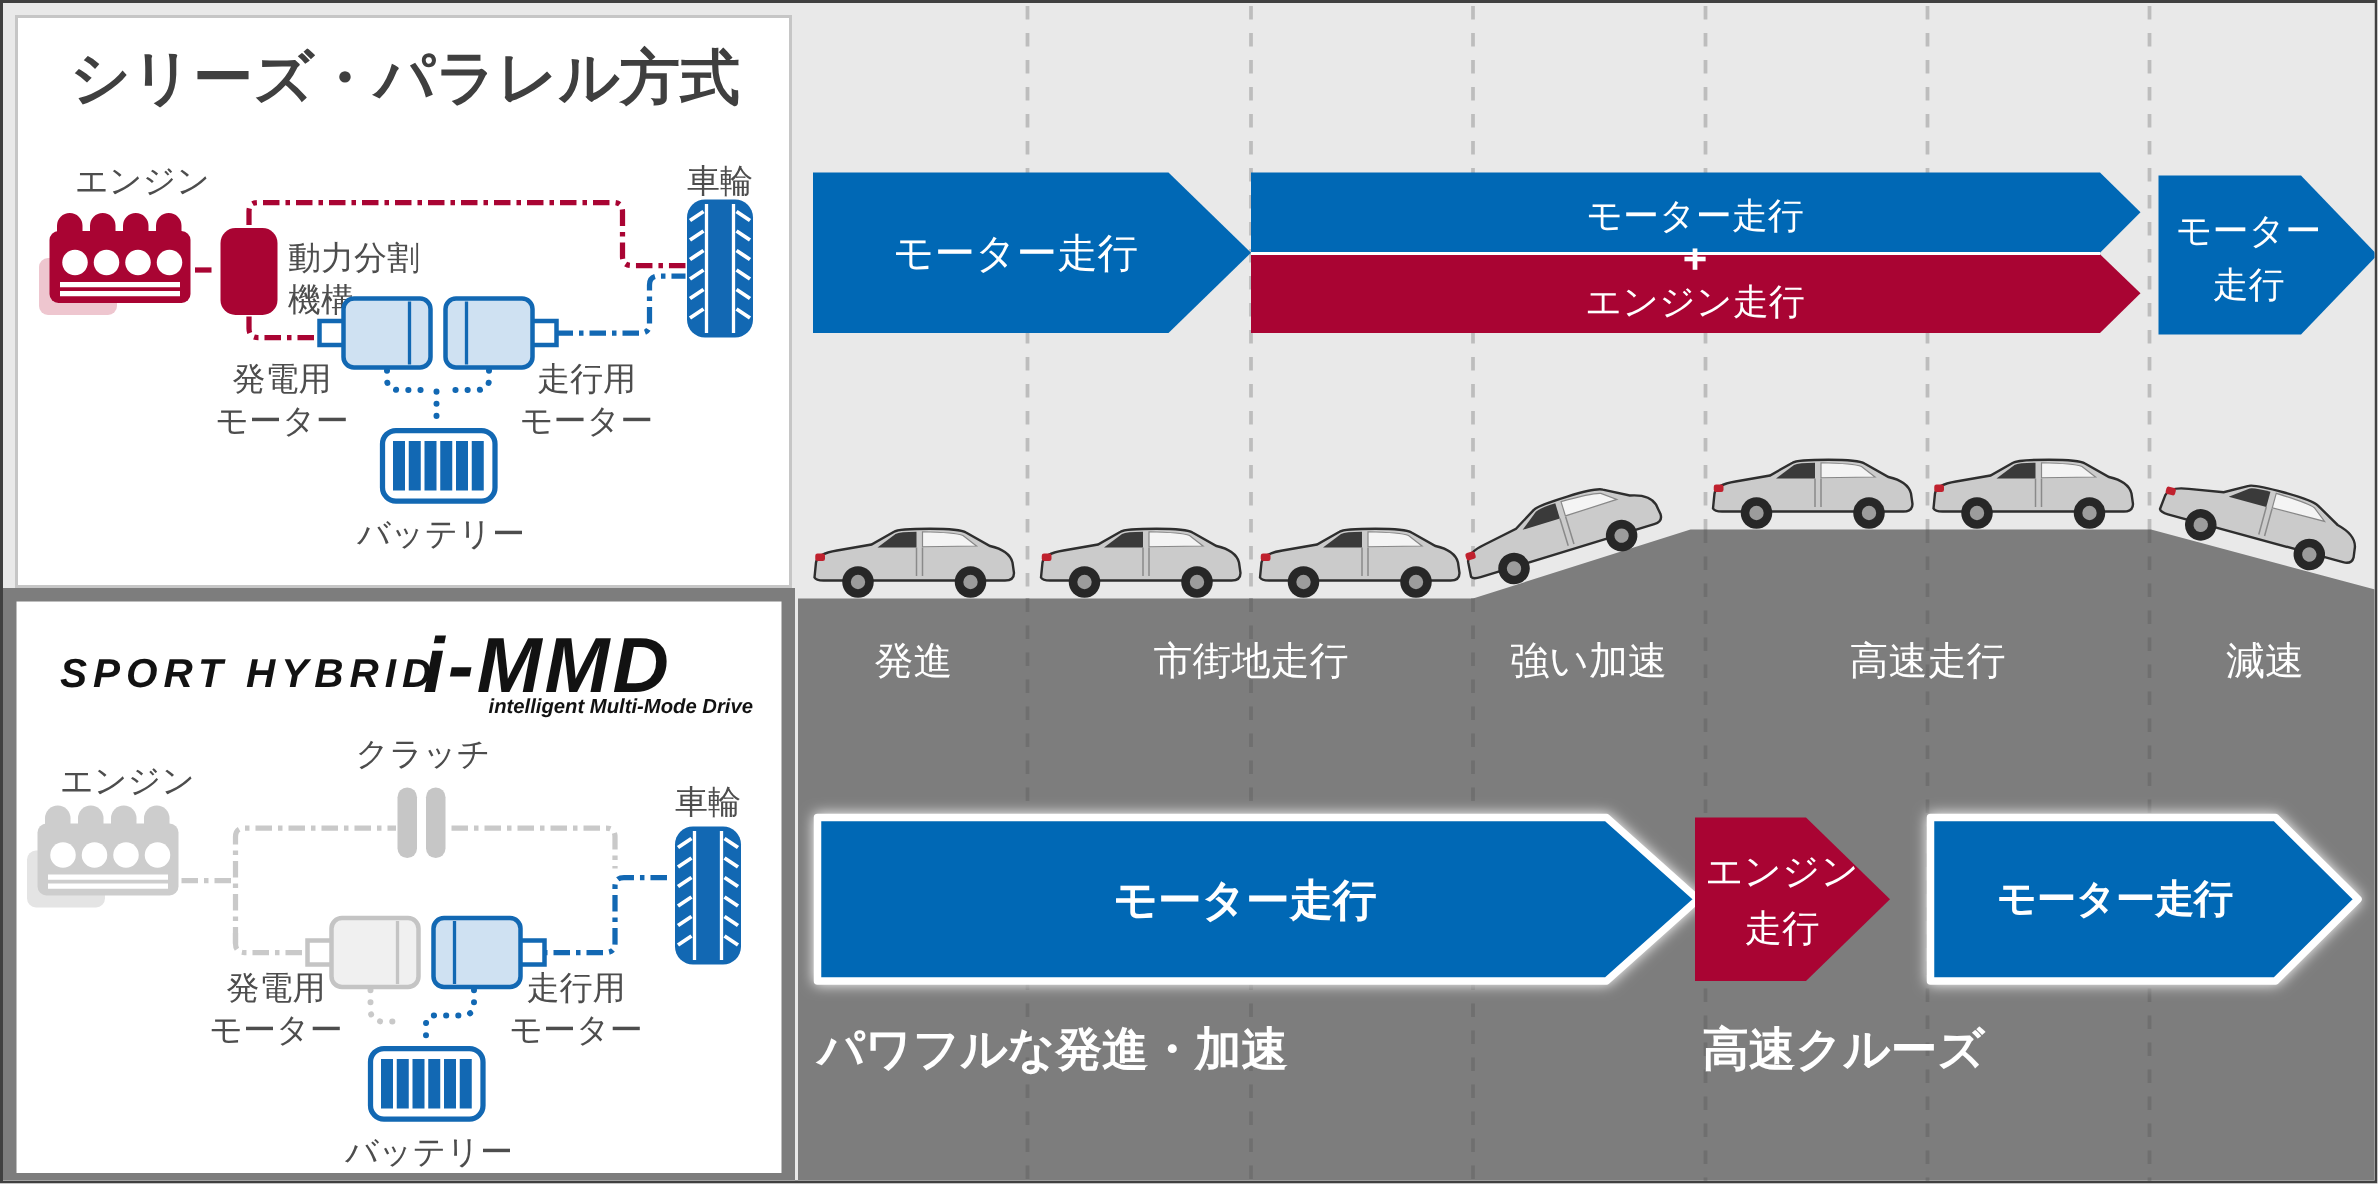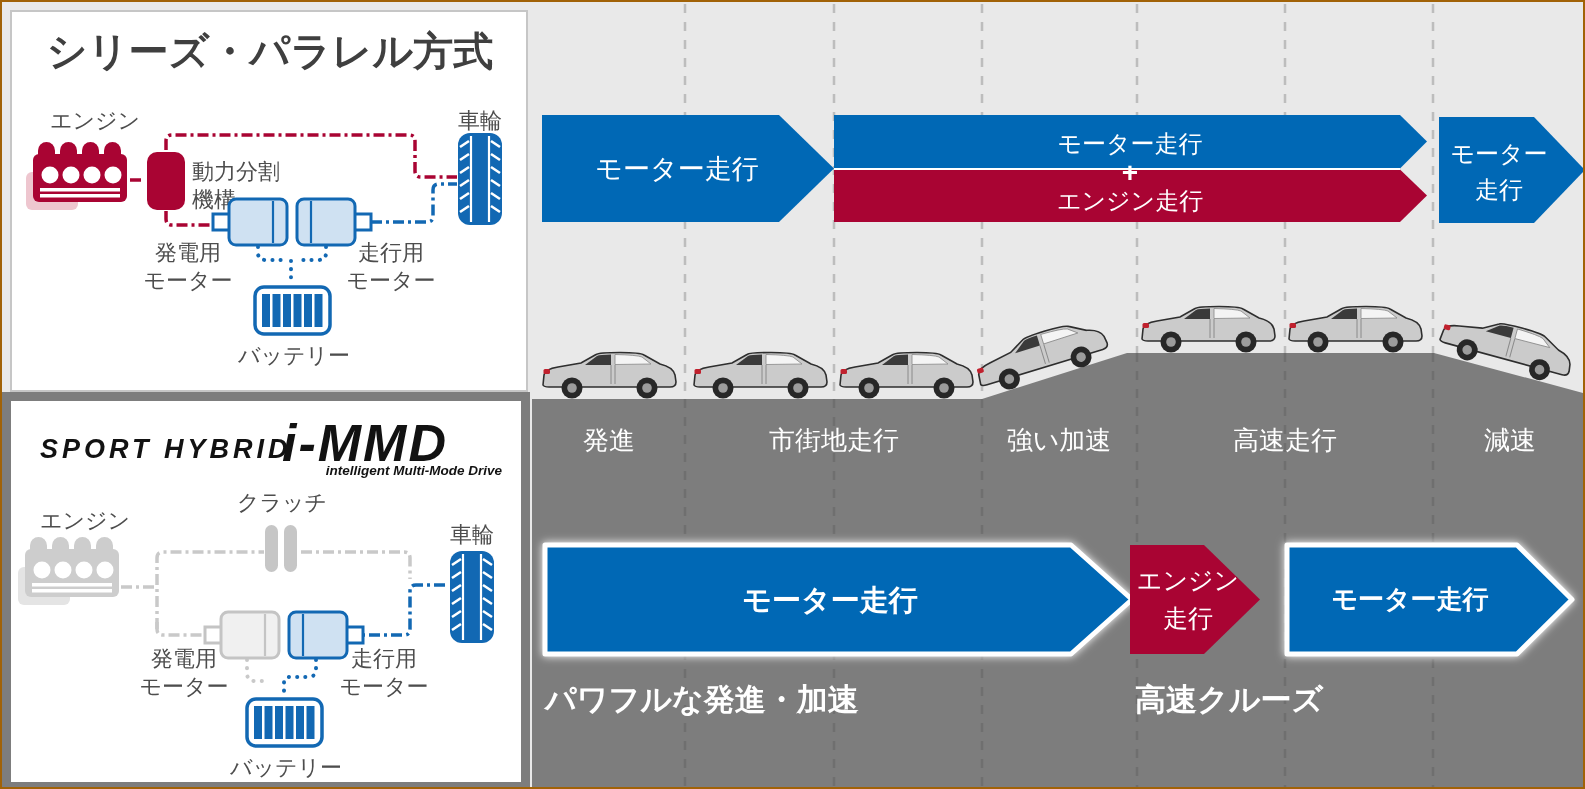--- a/index.html
+++ b/index.html
@@ -1,18 +1,18 @@
 <!DOCTYPE html>
 <html><head>
 <meta charset="utf-8">
 <style>
   html,body{margin:0;padding:0;}
   .frame{
     position:relative;width:1585px;height:789px;background:#e9e9e9;
-    overflow:hidden;box-sizing:border-box;border:2px solid #a16207;
+    overflow:hidden;box-sizing:border-box;border:2px solid #404040;
     font-family:"Liberation Sans","DejaVu Sans",sans-serif;
   }
   .panel-sp{
     position:absolute;left:8px;top:8px;width:518px;height:382px;
     background:#ffffff;border:2px solid #c6c6c6;box-sizing:border-box;
   }
   .panel-immd{
     position:absolute;left:0px;top:390px;width:528px;height:399px;
     background:#ffffff;border:9px solid #7d7d7d;box-sizing:border-box;
   }

